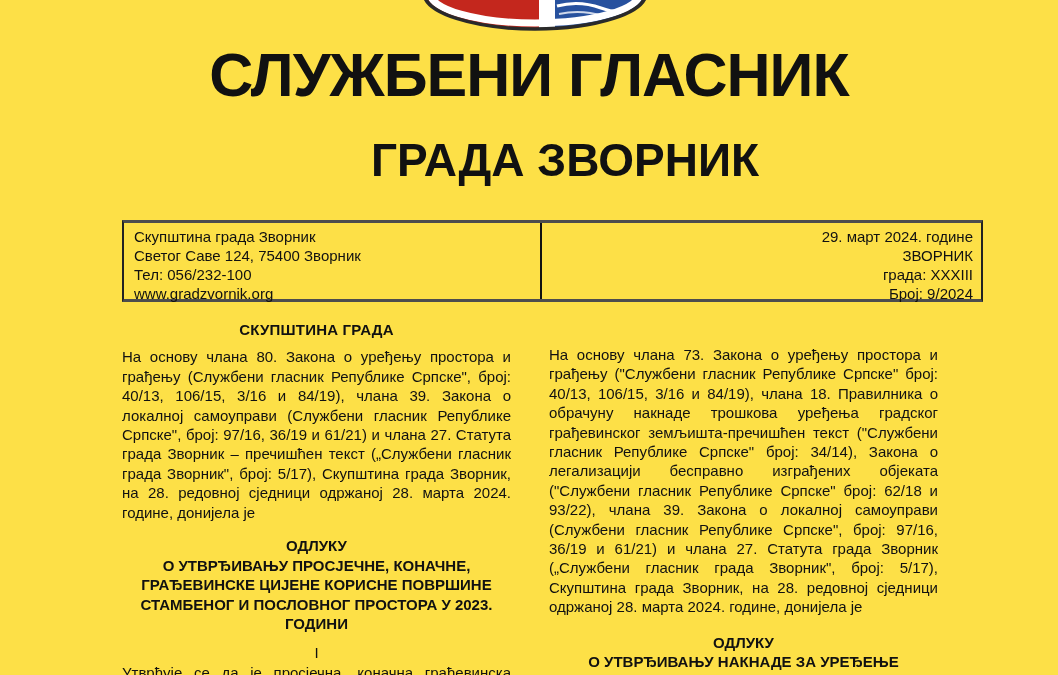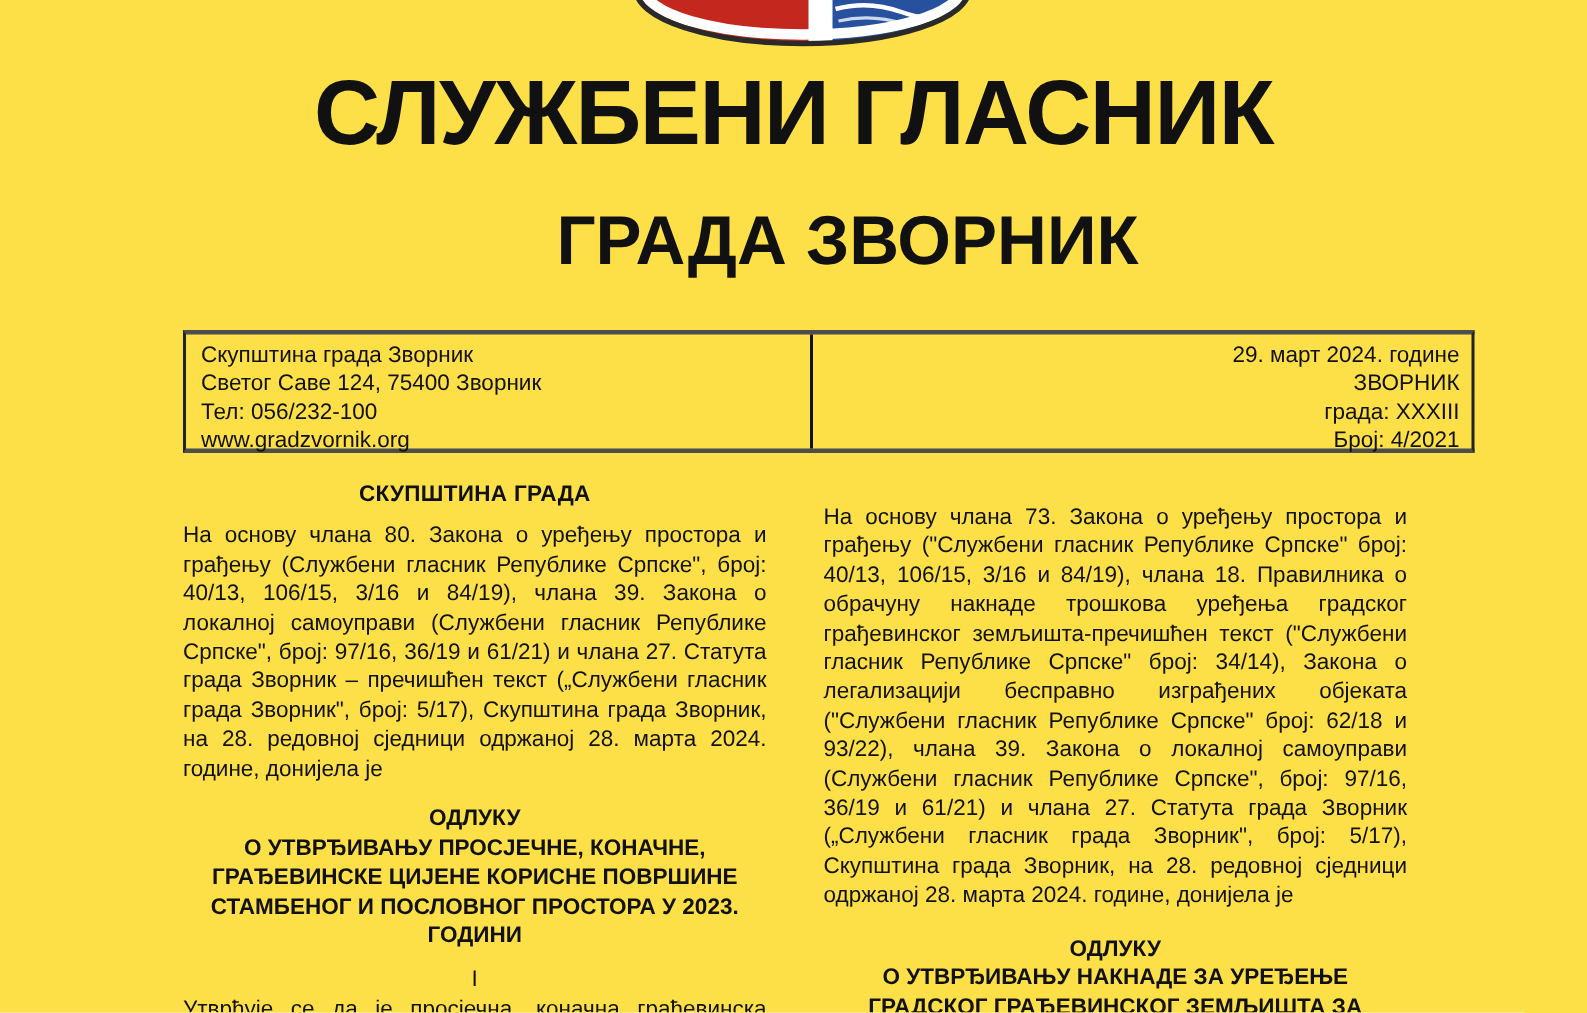--- a/index.html
+++ b/index.html
@@ -64,21 +64,21 @@
     text-align: justify; margin: 0;
   }
   .para.force-justify { text-align-last: justify; }
   .decision-title {
     text-align: center; font-weight: bold; font-size: 15px; line-height: 19.5px;
     margin: 0;
   }
   .col-left .para1 { margin-top: 0; }
   .col-left .decision-title { margin-top: 14px; }
   .col-left .article-number { text-align: center; margin-top: 9px; margin-bottom: 1px; }
-  .col-right .para1 { margin-top: 14px; }
+  .col-right .para1 { margin-top: 24px; }
   .col-right .decision-title { margin-top: 16px; }
 </style>
 </head>
 <body>
 
 <div class="page">
 
   <div class="emblem">
     <svg width="232" height="32" viewBox="0 0 232 32">
       <defs>
@@ -105,21 +105,21 @@
     <div class="cell-left">
       <div class="line">Скупштина града Зворник</div>
       <div class="line">Светог Саве 124, 75400 Зворник</div>
       <div class="line">Тел: 056/232-100</div>
       <div class="line">www.gradzvornik.org</div>
     </div>
     <div class="cell-right">
       <div class="line">29. март 2024. године</div>
       <div class="line">ЗВОРНИК</div>
       <div class="line">града: XXXIII</div>
-      <div class="line">Број: 4/2021</div>
+      <div class="line">Број: 9/2024</div>
     </div>
   </div>
 
   <div class="col col-left">
     <div class="section-heading">СКУПШТИНА ГРАДА</div>
     <p class="para para1">На основу члана 80. Закона о уређењу простора и грађењу (Службени гласник Републике Српске", број: 40/13, 106/15, 3/16 и 84/19), члана 39. Закона о локалној самоуправи (Службени гласник Републике Српске", број: 97/16, 36/19 и 61/21) и члана 27. Статута града Зворник – пречишћен текст („Службени гласник града Зворник", број: 5/17), Скупштина града Зворник, на 28. редовној сједници одржаној 28. марта 2024. године, донијела је</p>
     <div class="decision-title">
       <div>ОДЛУКУ</div>
       <div>О УТВРЂИВАЊУ ПРОСЈЕЧНЕ, КОНАЧНЕ,</div>
       <div>ГРАЂЕВИНСКЕ ЦИЈЕНЕ КОРИСНЕ ПОВРШИНЕ</div>

